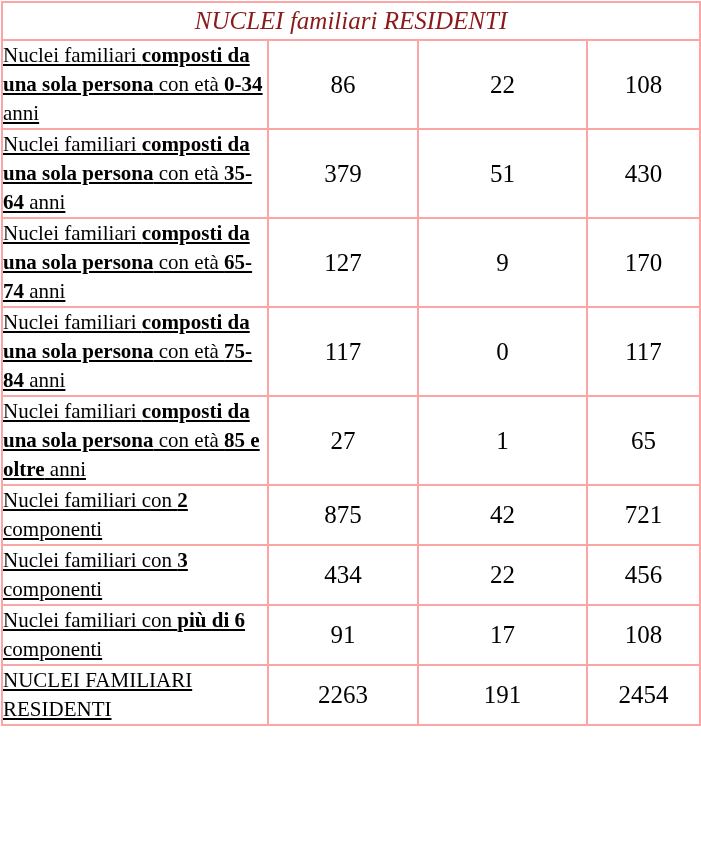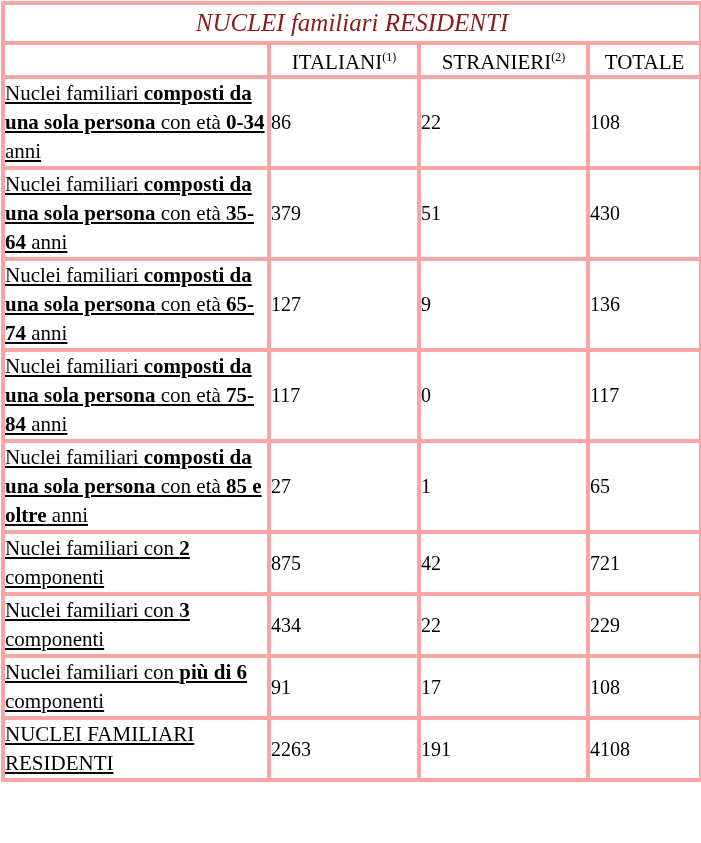--- a/index.html
+++ b/index.html
@@ -6,21 +6,21 @@
     body { width: 701px; height: 843px; overflow: hidden; }
     table.nuclei {
       position: absolute; left: 1px; top: 1px;
       border-collapse: collapse;
       width: 698px;
       font-family: "Liberation Serif", "DejaVu Serif", serif;
       color: #000;
       table-layout: fixed;
     }
     table.nuclei td, table.nuclei th {
-      border: 4px solid #fca5a5;
+      border: 2px solid #fca5a5;
       padding: 0;
       font-weight: normal;
     }
     .title-cell {
       height: 36px;
       text-align: center;
       font-style: italic;
       font-size: 25px;
       color: #8b1a1a;
       vertical-align: middle;
@@ -38,68 +38,62 @@
     .label-cell {
       font-size: 21px;
       line-height: 29px;
       text-align: left;
       vertical-align: top;
       padding-left: 1px;
       text-decoration: underline;
     }
     .label-cell b { font-weight: bold; }
     .num-cell {
-      font-size: 20px;
+      font-size: 25px;
       font-weight: bold;
-      text-align: left;
+      text-align: center;
       vertical-align: middle;
       padding-right: 1px;
     }
     tr.r3 td { height: 87px; }
     tr.r2 td { height: 58px; }
   </style>
 </head>
 <body>
 
 <table class="nuclei">
   <colgroup>
     <col style="width:266px">
     <col style="width:150px">
     <col style="width:169px">
     <col style="width:113px">
   </colgroup>
   <tbody>
       <tr>
     <td class="title-cell" colspan="4">NUCLEI familiari RESIDENTI</td>
   </tr>
-  <tr>
-    <th class="head-cell"></th>
-    <th class="head-cell"><span>ITALIANI</span><sup>(1)</sup></th>
-    <th class="head-cell"><span>STRANIERI</span><sup>(2)</sup></th>
-    <th class="head-cell"><span>TOTALE</span></th>
-  </tr>
   </tbody>
     <tbody id="rows">
       <tr class="r3">
         <td class="label-cell"><span>Nuclei familiari </span><b>composti da una sola persona</b><span> con età </span><b>0-34</b><span> anni</span></td>
         <td class="num-cell">86</td>
         <td class="num-cell">22</td>
         <td class="num-cell">108</td>
       </tr>
       <tr class="r3">
         <td class="label-cell"><span>Nuclei familiari </span><b>composti da una sola persona</b><span> con età </span><b>35-64</b><span> anni</span></td>
         <td class="num-cell">379</td>
         <td class="num-cell">51</td>
         <td class="num-cell">430</td>
       </tr>
       <tr class="r3">
         <td class="label-cell"><span>Nuclei familiari </span><b>composti da una sola persona</b><span> con età </span><b>65-74</b><span> anni</span></td>
         <td class="num-cell">127</td>
         <td class="num-cell">9</td>
-        <td class="num-cell">136</td>
+        <td class="num-cell">170</td>
       </tr>
       <tr class="r3">
         <td class="label-cell"><span>Nuclei familiari </span><b>composti da una sola persona</b><span> con età </span><b>75-84</b><span> anni</span></td>
         <td class="num-cell">117</td>
         <td class="num-cell">0</td>
         <td class="num-cell">117</td>
       </tr>
       <tr class="r3">
         <td class="label-cell"><span>Nuclei familiari </span><b>composti da una sola persona</b><span> con età </span><b>85 e oltre</b><span> anni</span></td>
         <td class="num-cell">27</td>
@@ -109,28 +103,28 @@
       <tr class="r2">
         <td class="label-cell"><span>Nuclei familiari con </span><b>2</b><span> componenti</span></td>
         <td class="num-cell">875</td>
         <td class="num-cell">42</td>
         <td class="num-cell">721</td>
       </tr>
       <tr class="r2">
         <td class="label-cell"><span>Nuclei familiari con </span><b>3</b><span> componenti</span></td>
         <td class="num-cell">434</td>
         <td class="num-cell">22</td>
-        <td class="num-cell">229</td>
+        <td class="num-cell">456</td>
       </tr>
       <tr class="r2">
         <td class="label-cell"><span>Nuclei familiari con </span><b>più di 6</b><span> componenti</span></td>
         <td class="num-cell">91</td>
         <td class="num-cell">17</td>
         <td class="num-cell">108</td>
       </tr>
       <tr class="r2">
         <td class="label-cell"><span>NUCLEI FAMILIARI RESIDENTI</span></td>
         <td class="num-cell">2263</td>
         <td class="num-cell">191</td>
-        <td class="num-cell">4108</td>
+        <td class="num-cell">2454</td>
       </tr>
     </tbody>
 </table>
 
 </body></html>

